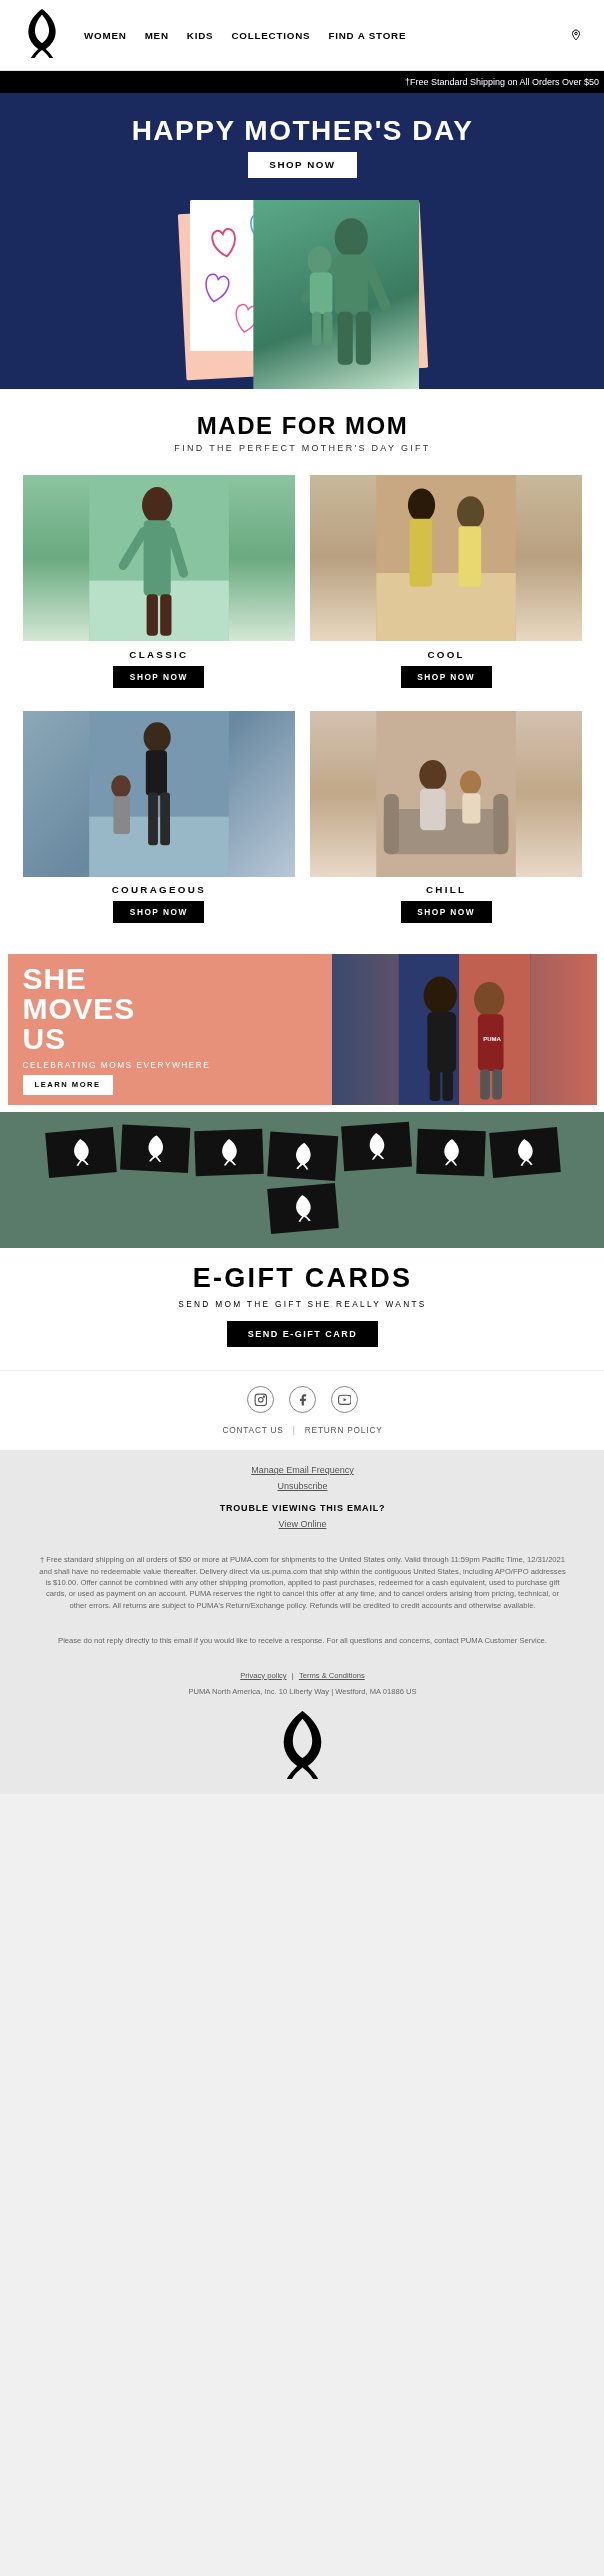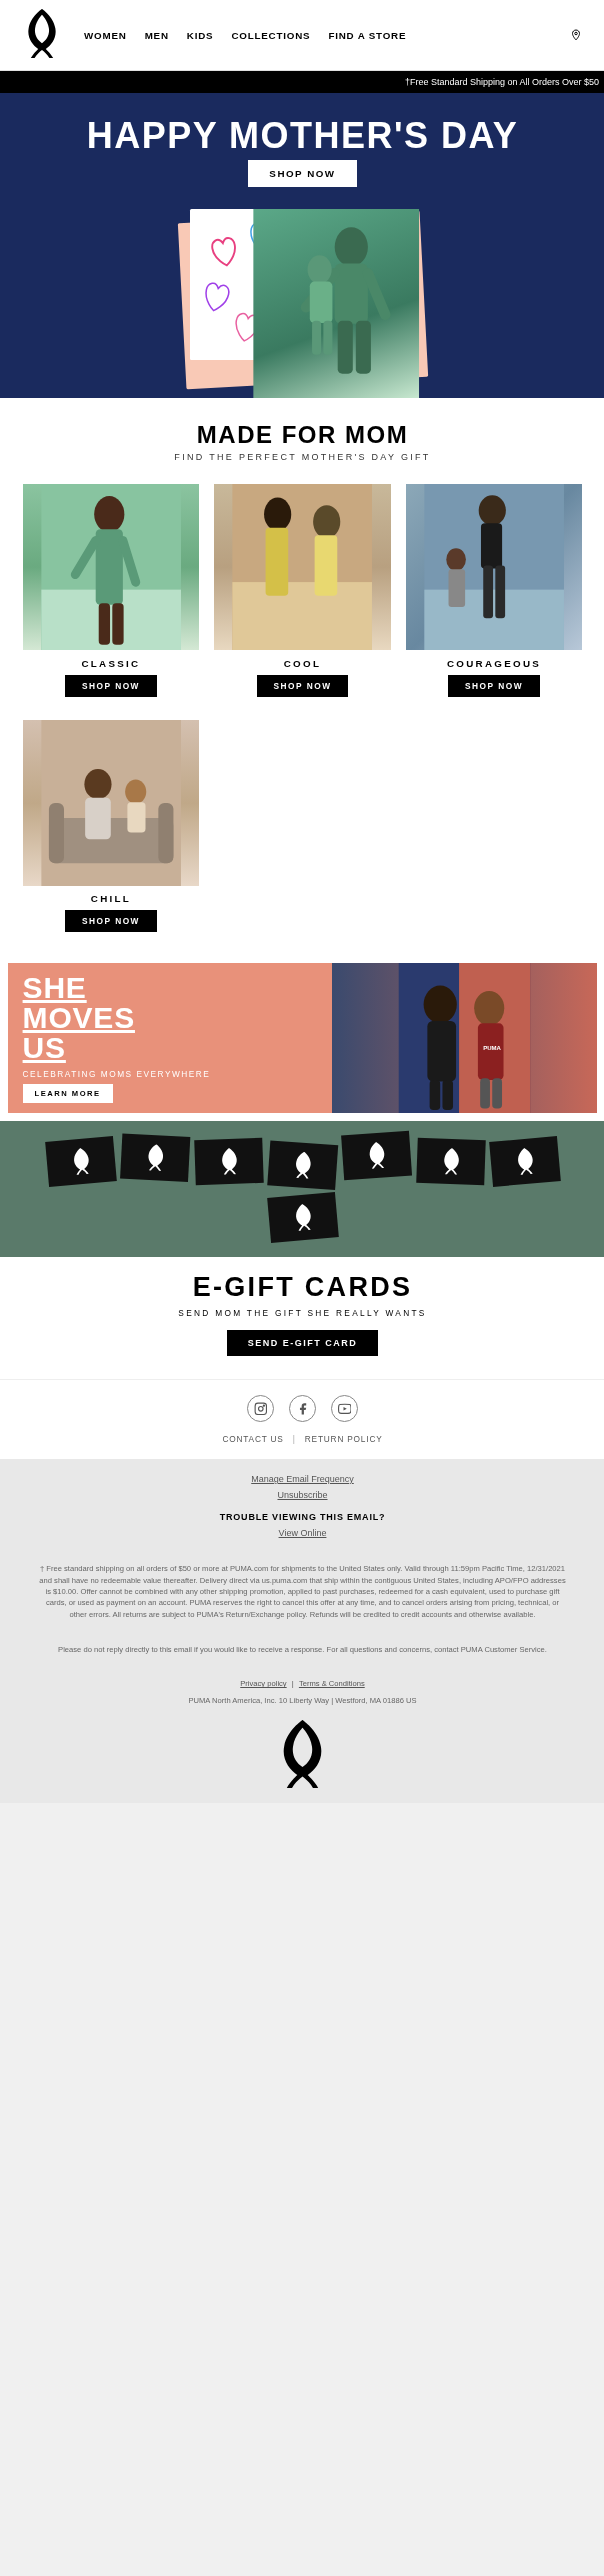--- a/index.html
+++ b/index.html
@@ -51,21 +51,21 @@
     
     .hero {
       background: #1a2a5e;
       padding: 23px 30px 0;
       text-align: center;
       position: relative;
       overflow: hidden;
     }
     .hero-title {
       color: #fff;
-      font-size: 36px;
+      font-size: 28px;
       font-weight: 900;
       letter-spacing: 1.5px;
       line-height: 1.1;
       margin-bottom: 4.5px;
     }
     .hero-subtitle {
       color: #fff;
       font-size: 10.6px;
       letter-spacing: 2.3px;
       margin-bottom: 12px;
@@ -155,21 +155,21 @@
     .section-title-area p {
       font-size: 9px;
       letter-spacing: 2.3px;
       margin-top: 3px;
       color: #333;
     }
 
     
     .grid-2col {
       display: grid;
-      grid-template-columns: 1fr 1fr 1fr;
+      grid-template-columns: 1fr 1fr;
       gap: 0;
       background: #fff;
       padding: 0 7.6px;
     }
     .grid-item {
       display: flex;
       flex-direction: column;
       align-items: center;
       padding: 7.6px;
     }
@@ -239,21 +239,20 @@
       display: flex;
       flex-direction: column;
       justify-content: center;
     }
     .she-moves-left h2 {
       color: #fff;
       font-size: 30px;
       font-weight: 900;
       line-height: 1.0;
       letter-spacing: 0.8px;
-      text-decoration: underline;
     }
     .she-moves-left p {
       color: #fff;
       font-size: 8.3px;
       letter-spacing: 1.5px;
       margin-top: 6px;
       margin-bottom: 5px;
     }
     .btn-white-outline {
       display: inline-block;

